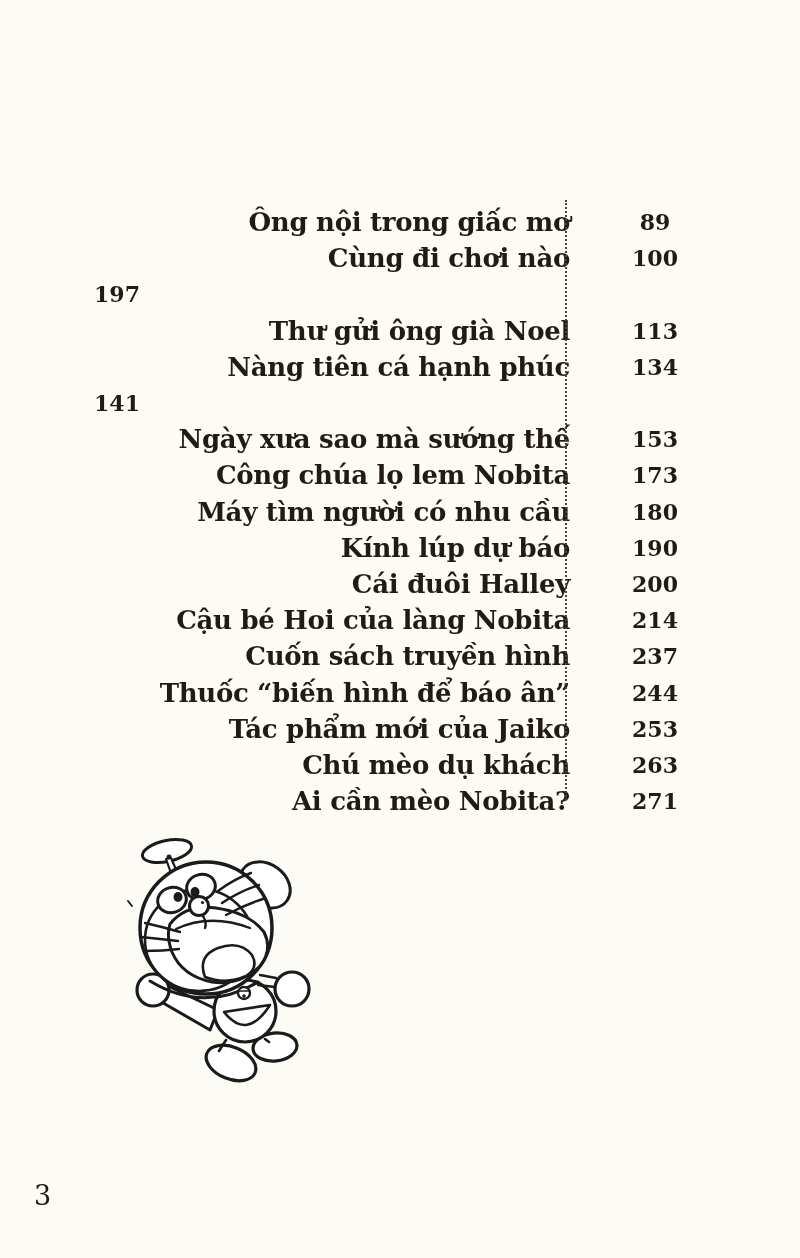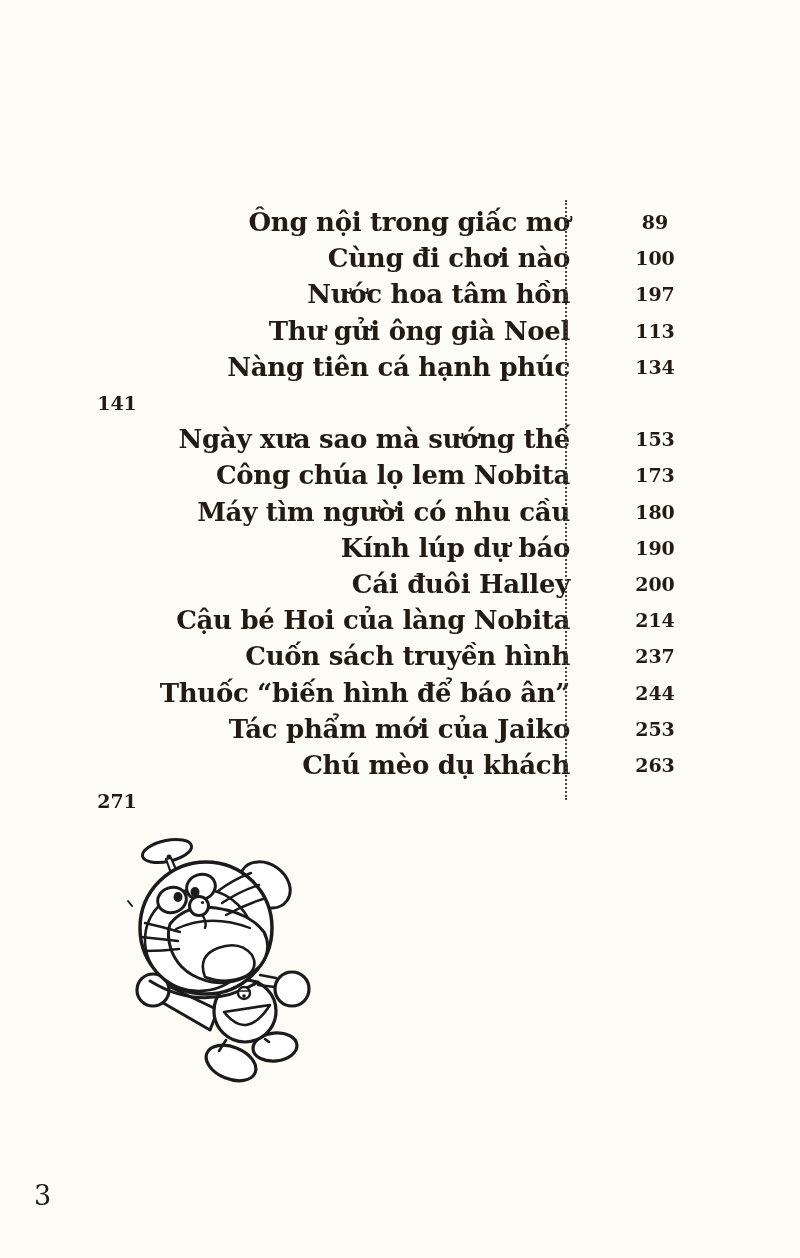--- a/index.html
+++ b/index.html
@@ -19,21 +19,21 @@
     display:flex;align-items:center;
   }
   .toc-title{
     width:538px;text-align:right;
     font-size:26px;font-weight:700;
     letter-spacing:-0.3px;
     white-space:nowrap;
   }
   .toc-page{
     width:110px;margin-left:30px;text-align:center;
-    font-size:19px;font-weight:700;
+    font-size:22px;font-weight:700;
   }
   .divider{
     position:absolute;left:565px;top:200px;height:600px;width:0;
     border-left:2px dotted #4a443c;
   }
   .page-num{
     position:absolute;left:34px;top:1180px;
     font-size:27px;font-weight:400;color:#1d1a16;
   }
   .doraemon{
@@ -49,21 +49,20 @@
     <div class="toc-title">Ông nội trong giấc mơ</div>
     <div class="toc-page">89</div>
   </div>
 
   <div class="toc-row">
     <div class="toc-title">Cùng đi chơi nào</div>
     <div class="toc-page">100</div>
   </div>
 
   <div class="toc-row">
-    <div class="toc-title">Nước hoa tâm hồn</div>
     <div class="toc-page">197</div>
   </div>
 
   <div class="toc-row">
     <div class="toc-title">Thư gửi ông già Noel</div>
     <div class="toc-page">113</div>
   </div>
 
   <div class="toc-row">
     <div class="toc-title">Nàng tiên cá hạnh phúc</div>
@@ -118,20 +117,21 @@
     <div class="toc-title">Tác phẩm mới của Jaiko</div>
     <div class="toc-page">253</div>
   </div>
 
   <div class="toc-row">
     <div class="toc-title">Chú mèo dụ khách</div>
     <div class="toc-page">263</div>
   </div>
 
   <div class="toc-row">
+    <div class="toc-title">Ai cần mèo Nobita?</div>
     <div class="toc-page">271</div>
   </div>
 </div>
 
 <div class="divider"></div>
 
 <div class="doraemon">
   <svg viewBox="0 0 260 266" xmlns="http://www.w3.org/2000/svg" fill="none" stroke="#1b1b1b" stroke-linecap="round" stroke-linejoin="round">
 
     <path d="M 60 73 L 64 78" stroke-width="2"></path>

